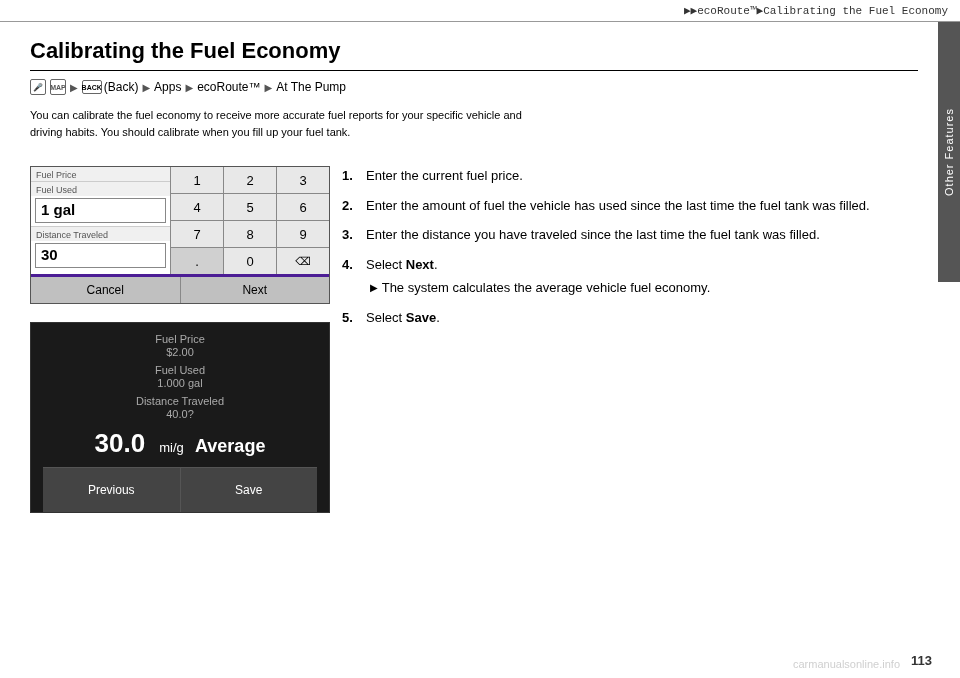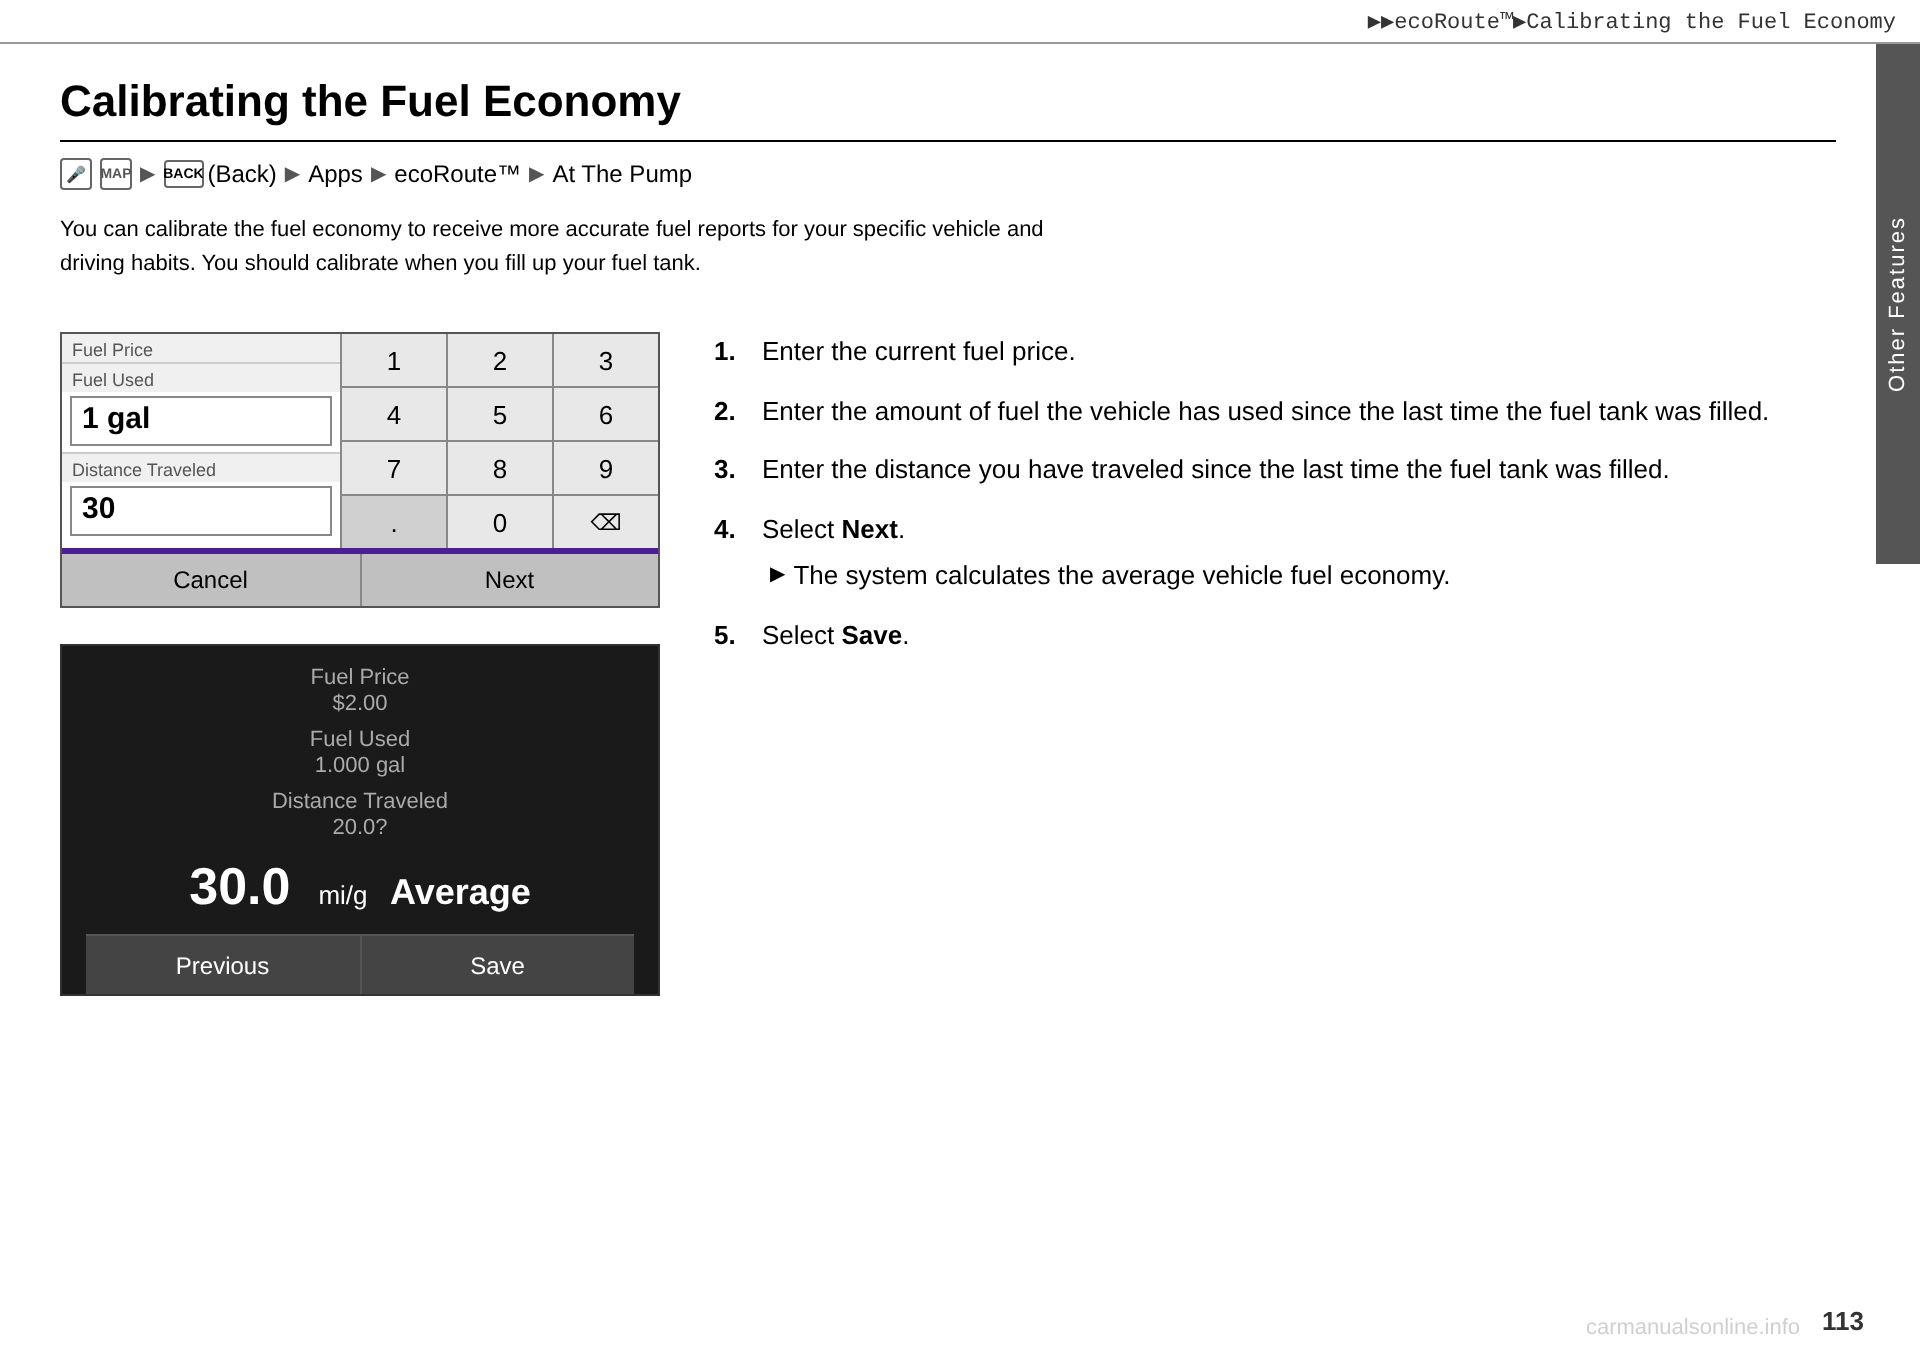--- a/index.html
+++ b/index.html
@@ -138,21 +138,21 @@
     .description {
       font-size: 11px;
       line-height: 1.5;
       margin-bottom: 26px;
       max-width: 500px;
     }
 
     
     .two-col {
       display: flex;
-      gap: 27px;
+      gap: 12px;
       align-items: flex-start;
     }
 
     
     .left-side {
       width: 300px;
       flex-shrink: 0;
       display: flex;
       flex-direction: column;
       gap: 18px;
@@ -296,21 +296,21 @@
       font-weight: bold;
     }
 
     .result-screen-buttons {
       display: flex;
       border-top: 1px solid #555;
       margin-top: 8px;
     }
     .result-btn {
       flex: 1;
-      height: 29px;
+      height: 44px;
       background: #444;
       display: flex;
       align-items: center;
       justify-content: center;
       font-size: 12px;
       color: #fff;
       cursor: pointer;
       border-right: 1px solid #555;
     }
     .result-btn:last-child {
@@ -437,21 +437,21 @@
           <div class="screen-btn">Next</div>
         </div>
       </div>
 
       <div class="result-screen">
         <div class="result-label">Fuel Price</div>
         <div class="result-value">$2.00</div>
         <div class="result-label">Fuel Used</div>
         <div class="result-value">1.000 gal</div>
         <div class="result-label">Distance Traveled</div>
-        <div class="result-value">20.0?</div>
+        <div class="result-value">40.0?</div>
 
         <div class="result-main">
           <span>30.0</span><span class="result-main-unit">mi/g</span>&nbsp;<span class="result-main-avg">Average</span>
         </div>
 
         <div class="result-screen-buttons">
           <div class="result-btn">Previous</div>
           <div class="result-btn">Save</div>
         </div>
       </div>

